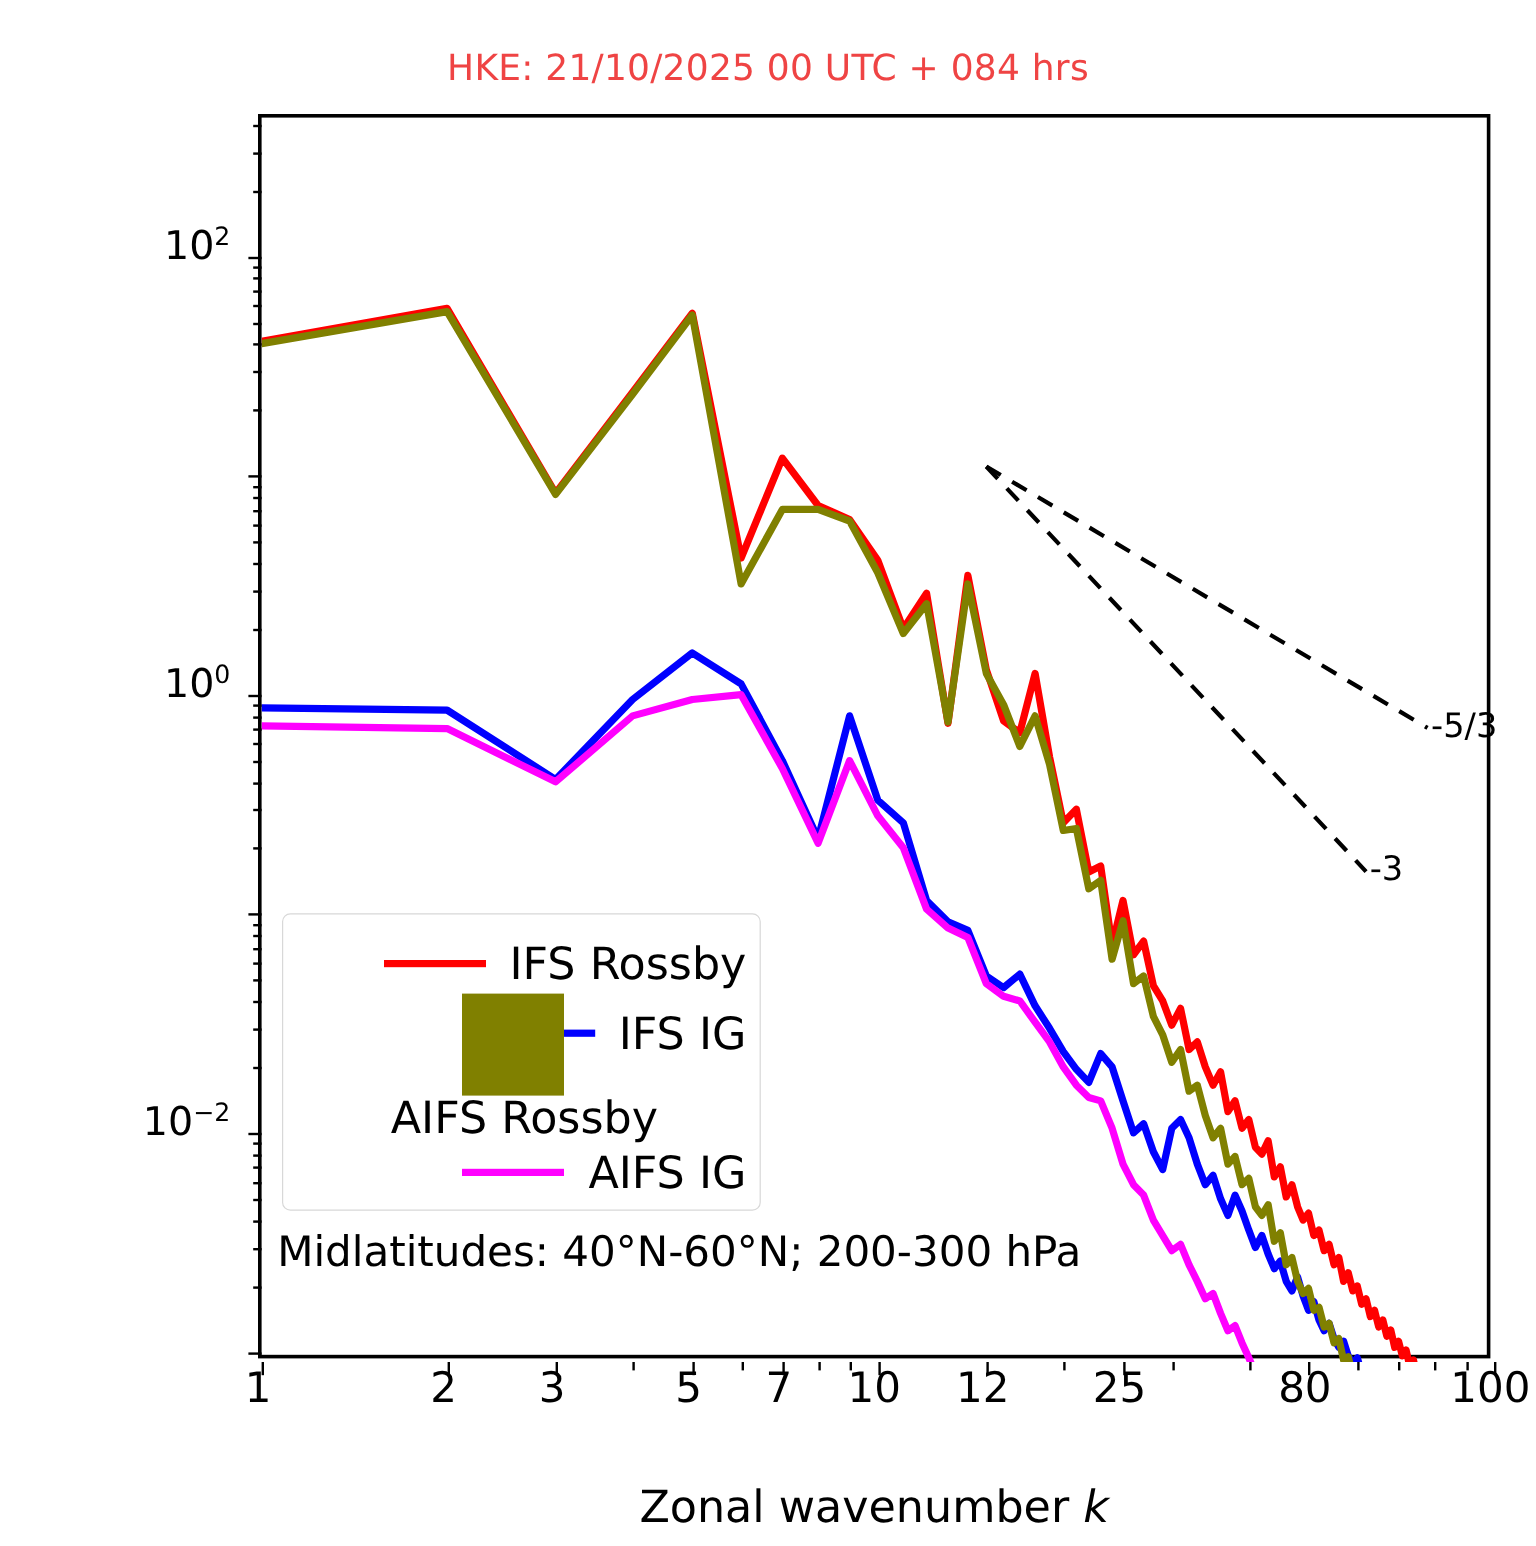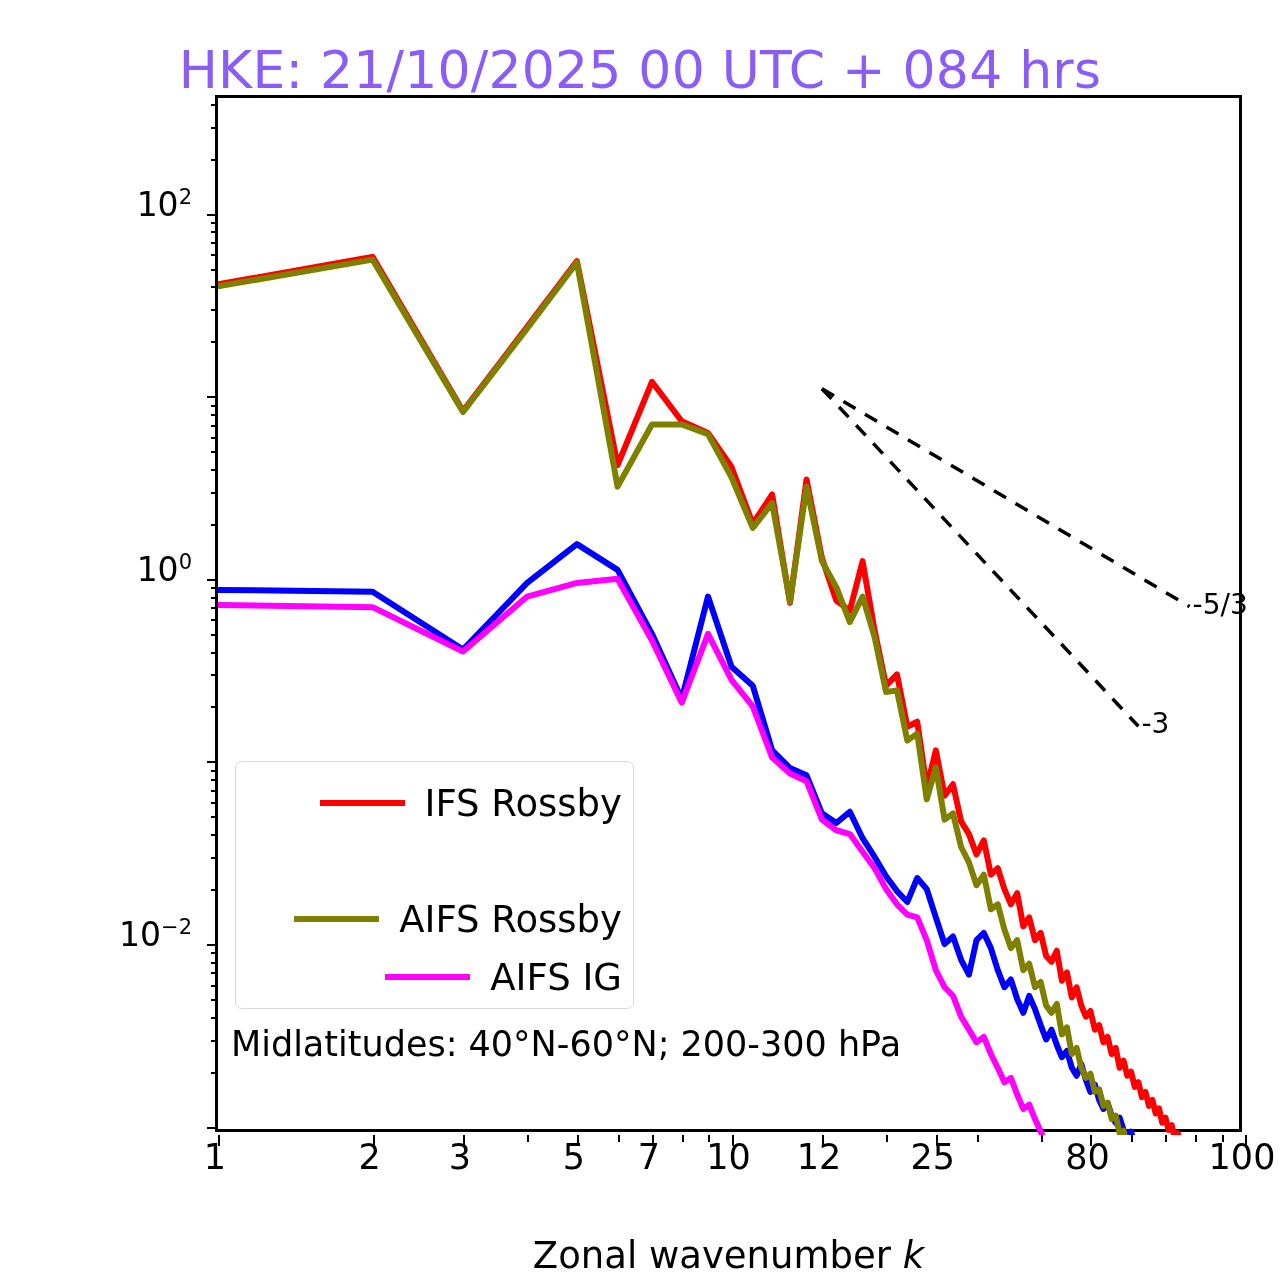--- a/index.html
+++ b/index.html
@@ -1,21 +1,21 @@
 <!DOCTYPE html>
 <html><head>
 <meta charset="utf-8">
 <style>
   html,body{margin:0;padding:0;background:#ffffff;}
   body{width:1280px;height:1288px;font-family:"DejaVu Sans","Liberation Sans",sans-serif;color:#000;overflow:hidden;}
   #fig{position:relative;width:1280px;height:1288px;background:#fff;}
 
   #title{
     position:absolute;left:0;top:40px;width:1280px;text-align:center;
-    font-size:52px;letter-spacing:.2px;color:#8b5cf6;
+    font-size:30px;letter-spacing:.2px;color:#ef4444;
   }
 
   #plotframe{
     position:absolute;left:215px;top:95px;width:1027px;height:1037px;
     border:3px solid #000;box-sizing:border-box;background:#fff;
   }
   #svgwrap{position:absolute;left:0;top:0;width:1027px;height:1037px;overflow:hidden;}
   .xlabel{
     position:absolute;left:215px;top:1188px;width:1027px;text-align:center;
     font-size:37px;
@@ -165,21 +165,25 @@
       <div class="xtick-label" style="left: 887.842px;">25</div>
       <div class="xtick-label" style="left: 1042.42px;">80</div>
       <div class="xtick-label" style="left: 1197px;">100</div>
     </div>
 
   <div id="legend">
       <div class="legend-row" style="top: 10px;">
         <div class="legend-swatch" style="background: rgb(255, 0, 0);"></div>
         <div class="legend-text">IFS Rossby</div>
       </div>
-      <div class="legend-row" style="top: 126px;">
+      <div class="legend-row" style="top: 68px;">
+        <div class="legend-swatch" style="background: rgb(0, 0, 255);"></div>
+        <div class="legend-text">IFS IG</div>
+      </div>
+      <div class="legend-row" style="top: 126px; flex-direction: column;">
         <div class="legend-swatch" style="background: rgb(128, 128, 0);"></div>
         <div class="legend-text">AIFS Rossby</div>
       </div>
       <div class="legend-row" style="top: 184px;">
         <div class="legend-swatch" style="background: rgb(255, 0, 255);"></div>
         <div class="legend-text">AIFS IG</div>
       </div>
     </div>
 
   <div id="annotation">Midlatitudes: 40°N-60°N; 200-300 hPa</div>

